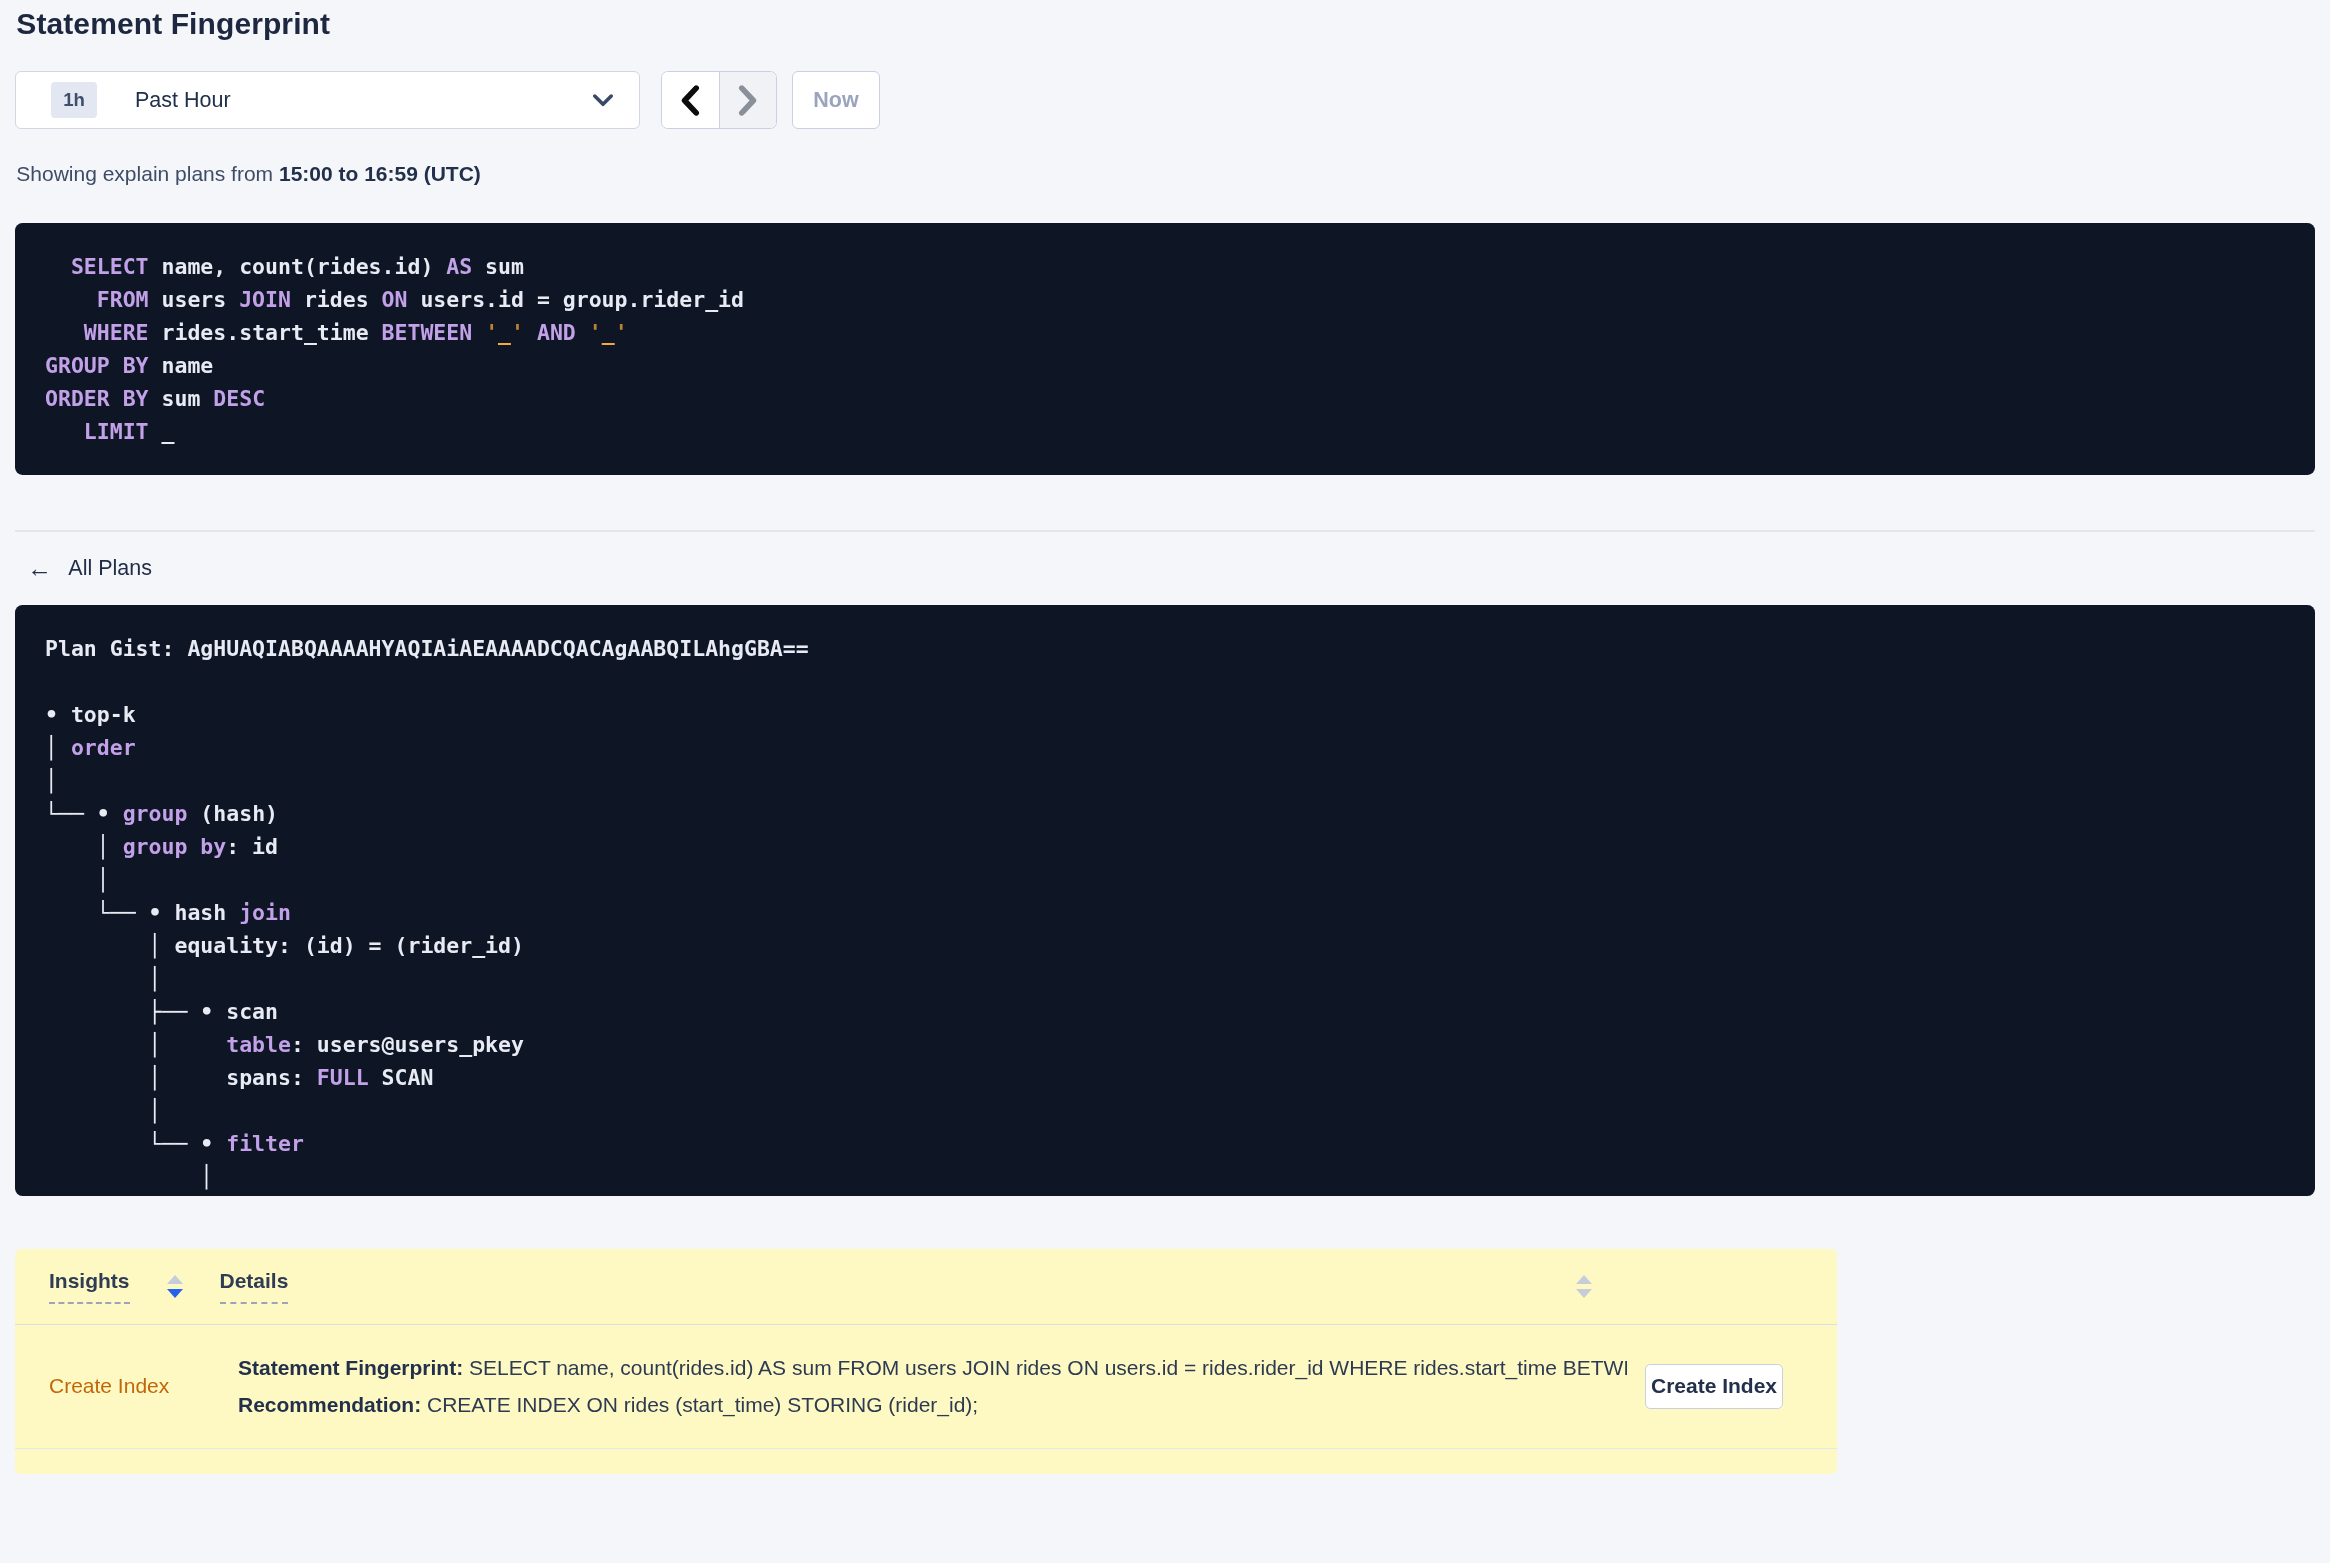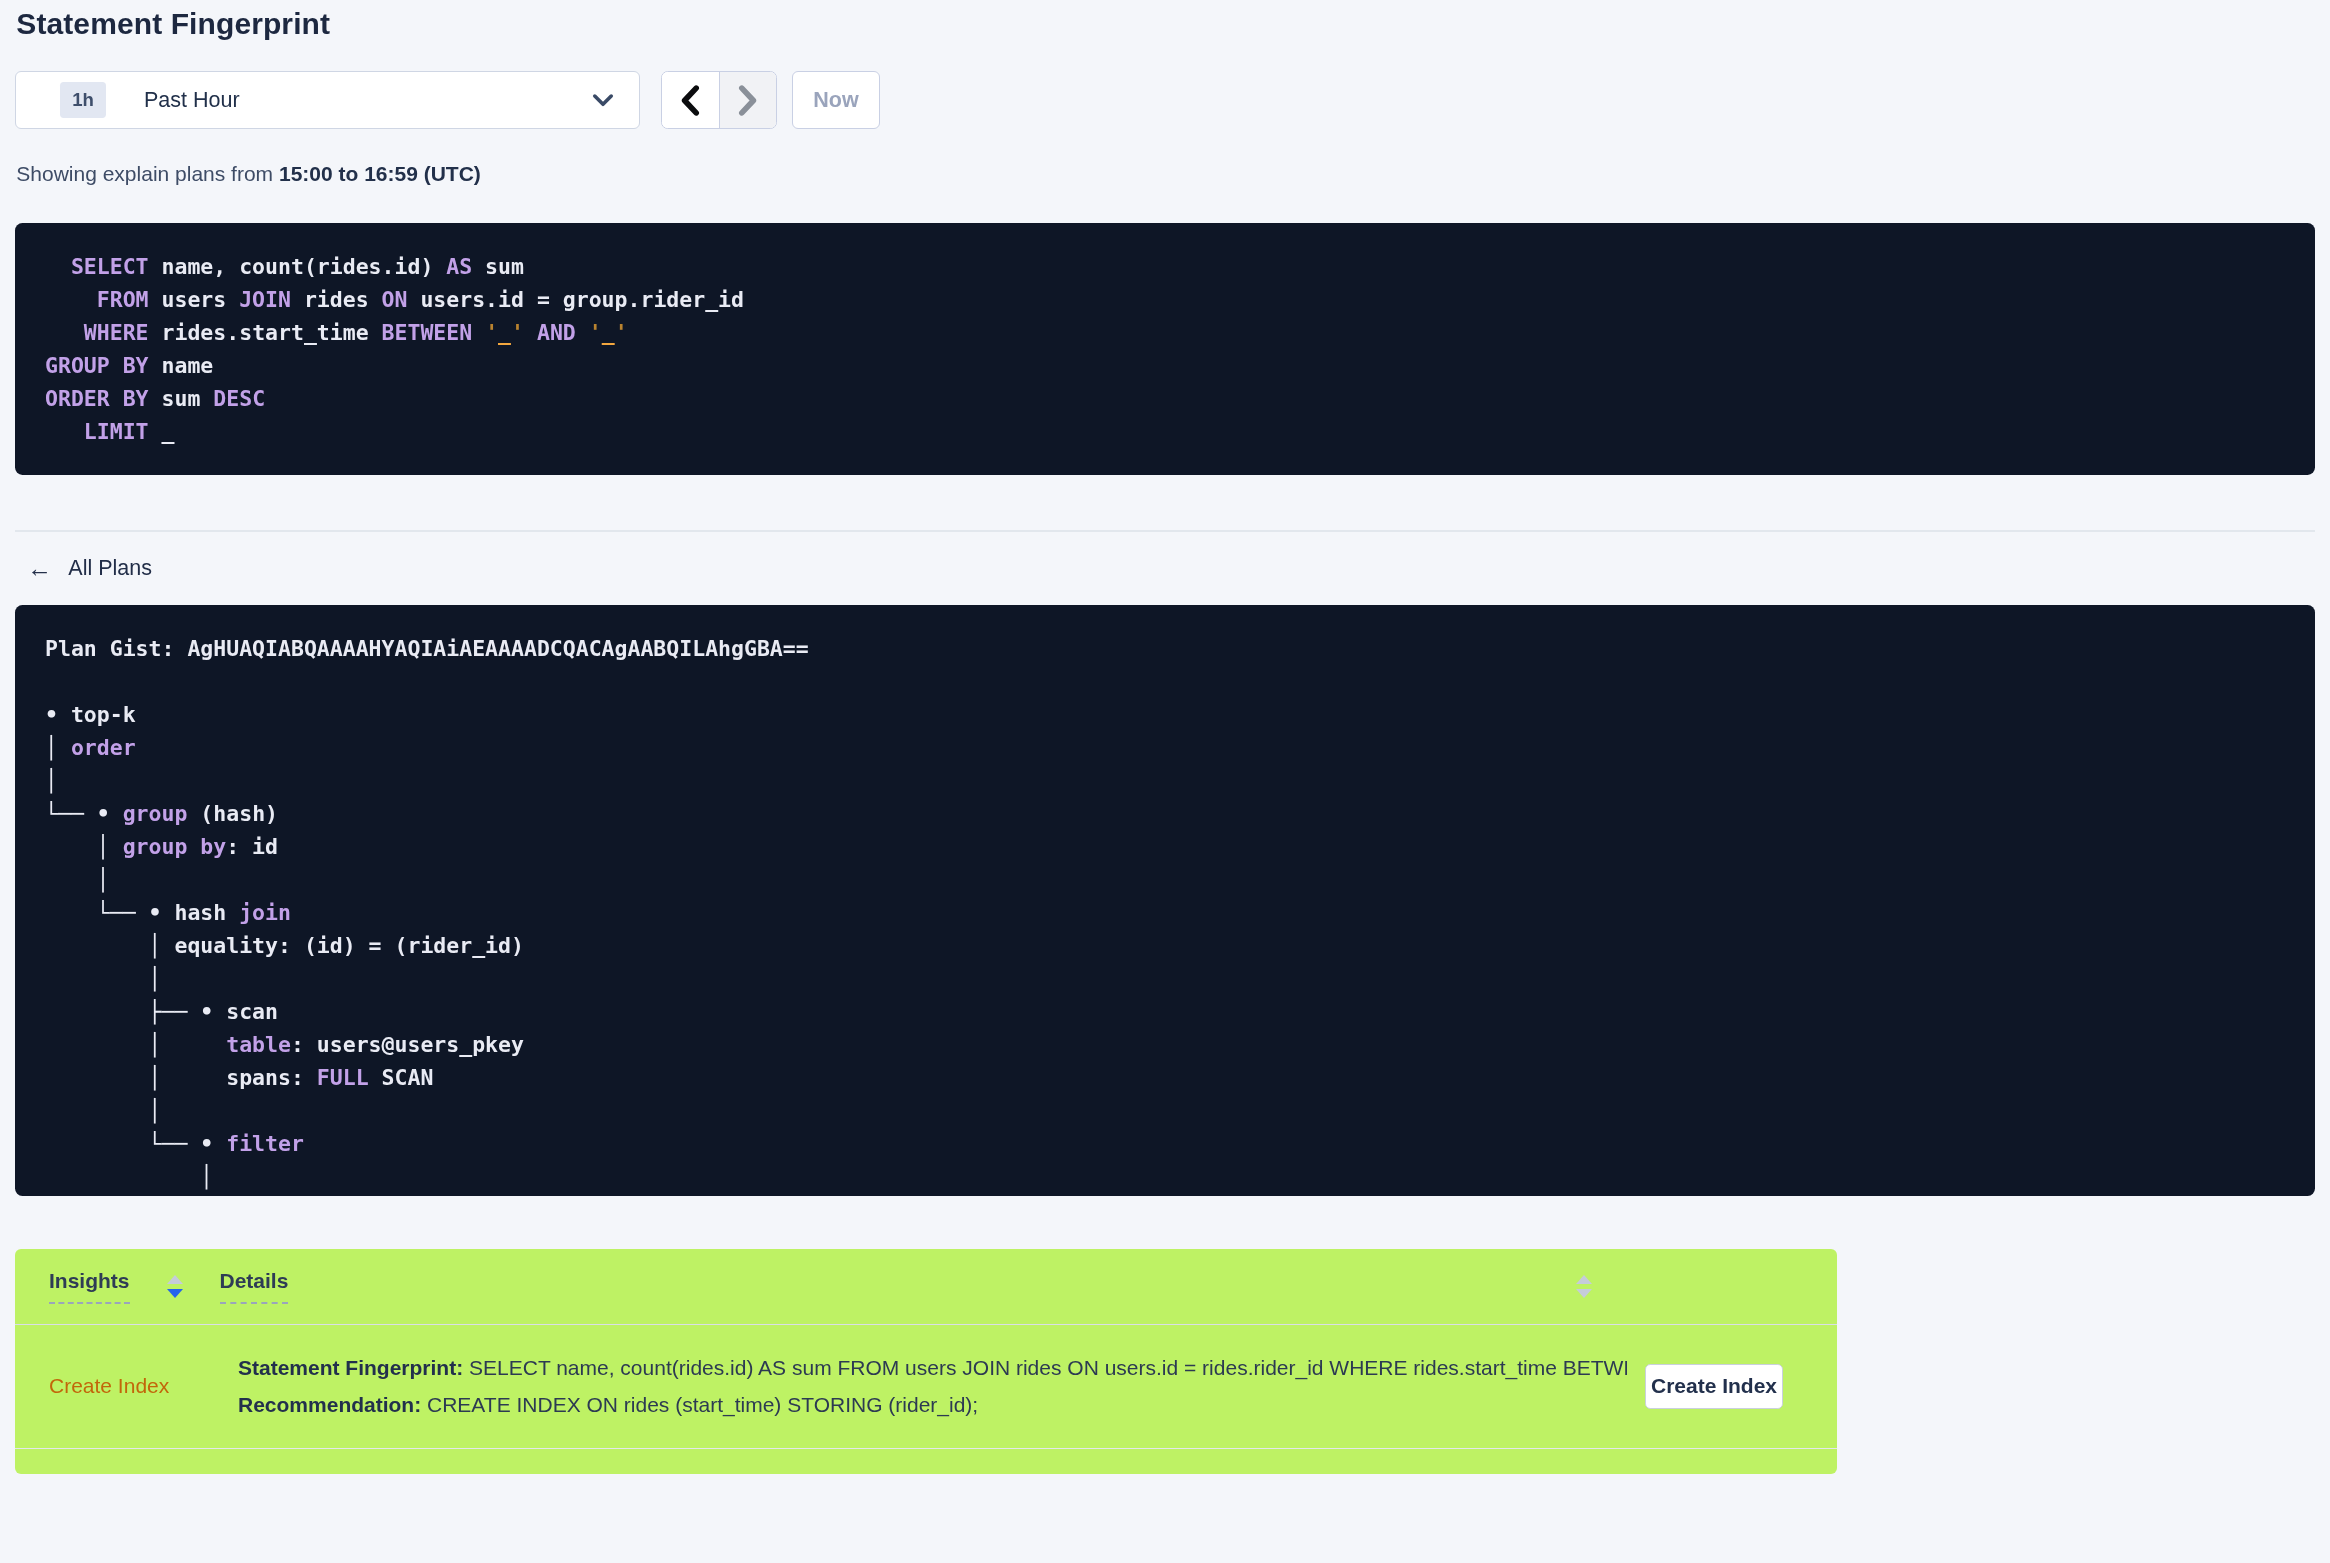--- a/index.html
+++ b/index.html
@@ -37,21 +37,21 @@
   }
 
   
   .toolbar { margin: 30px 0 0 15px; display: flex; align-items: center; }
   .time-select {
     width: 625px; height: 58px; background: #fff;
     border: 1.5px solid #CFD6E4; border-radius: 6px;
     display: flex; align-items: center; cursor: pointer;
   }
   .range-badge {
-    margin-left: 44px; min-width: 46px; height: 36px; padding: 0 10.4px;
+    margin-left: 35px; min-width: 46px; height: 36px; padding: 0 10.4px;
     background: #E2E7F2; border-radius: 3.7px;
     display: flex; align-items: center; justify-content: center;
     font-size: 18.6px; font-weight: 700; color: #3E4E6B;
   }
   .range-label { margin-left: 38px; font-size: 21.5px; color: #21304A; }
   .select-caret { margin-left: auto; margin-right: 25px; color: #3A4A66; display:flex; }
 
   .pager {
     margin-left: 21px; height: 58px; width: 116px;
     border: 1.5px solid #C9D0E4; border-radius: 6.7px;
@@ -94,21 +94,21 @@
   .back-link {
     margin: 24px 0 0 27px; display: flex; align-items: center; gap: 16.3px;
     cursor: pointer; width: max-content;
   }
   .back-arrow { font-size: 25px; color: #24304A; line-height: 1; }
   .back-label { font-size: 21.5px; color: #222E48; }
 
   
   .card {
     margin: 53px 0 0 15px; width: 1822px; height: 225px;
-    background: #bef264; border-radius: 6px; overflow: hidden;
+    background: #fef9c3; border-radius: 6px; overflow: hidden;
   }
   .thead {
     height: 76px; display: flex; align-items: center;
     border-bottom: 1.5px solid #D9DEE8;
   }
   .th-label {
     font-size: 21px; font-weight: 700; color: #2E3C55;
     border-bottom: 2.2px dashed #9AA5BB; padding-bottom: 9px; cursor: pointer;
   }
   .th-insights { margin-left: 34px; }

